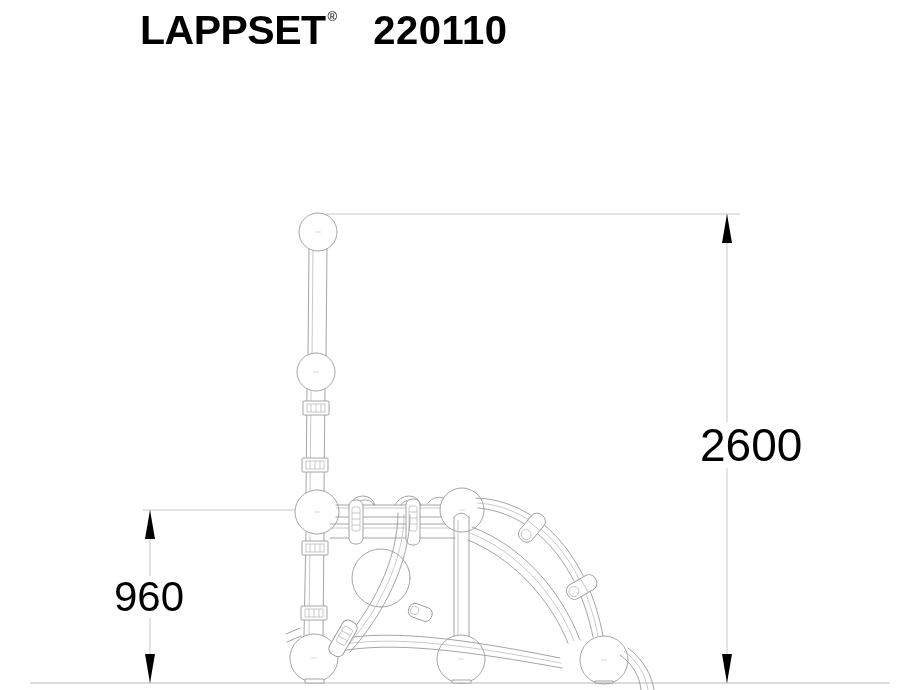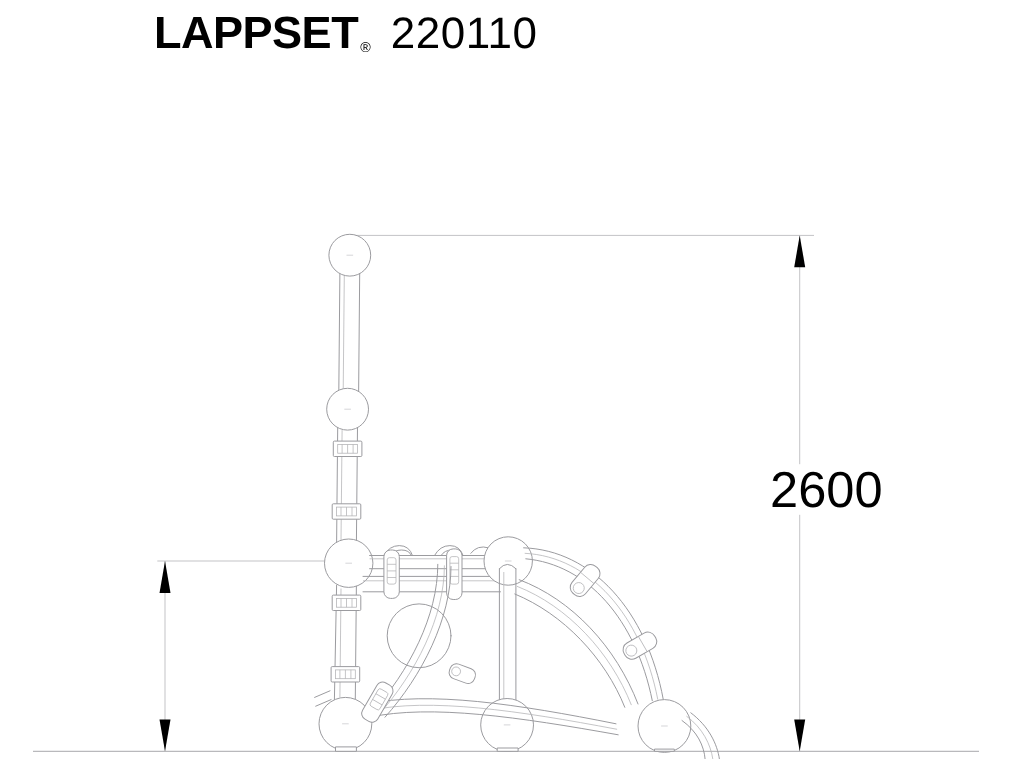--- a/index.html
+++ b/index.html
@@ -21,21 +21,21 @@
     width: 920px;
     height: 690px;
     background: #ffffff;
   }
   
   .header {
     position: absolute;
     left: 140px;
     top: 10px;
     display: flex;
-    align-items: flex-end;
+    align-items: flex-start;
     white-space: nowrap;
   }
   .brand {
     font-family: "Liberation Sans", sans-serif;
     font-weight: bold;
     font-size: 41px;
     letter-spacing: -0.5px;
     color: #000000;
     line-height: 1;
   }
@@ -44,23 +44,24 @@
     font-size: 13px;
     color: #000000;
     margin-left: 2px;
     position: relative;
     top: -1px;
   }
   .model-no {
     font-family: "Liberation Sans", sans-serif;
     font-size: 40px;
     color: #000000;
-    margin-left: 18px;
+    margin-left: 36px;
     letter-spacing: 0.5px;
     line-height: 1;
+    font-weight: bold;
   }
   
   .dim-label {
     position: absolute;
     font-family: "Liberation Sans", sans-serif;
     color: #000000;
     background: #ffffff;
     padding: 0 6px;
     line-height: 1;
     white-space: nowrap;
@@ -326,14 +327,15 @@
       <circle class="obj" cx="381" cy="578" r="29"></circle>
     </g>
 
     <g>
       <path class="obj" d="M300,628 L286,634"></path>
       <path class="obj" d="M301,636 L287,642"></path>
     </g>
   </svg>
 
   <div class="dim-label" id="dim-2600">2600</div>
+  <div class="dim-label" id="dim-960">960</div>
 
 </div>
 
 </body></html>

